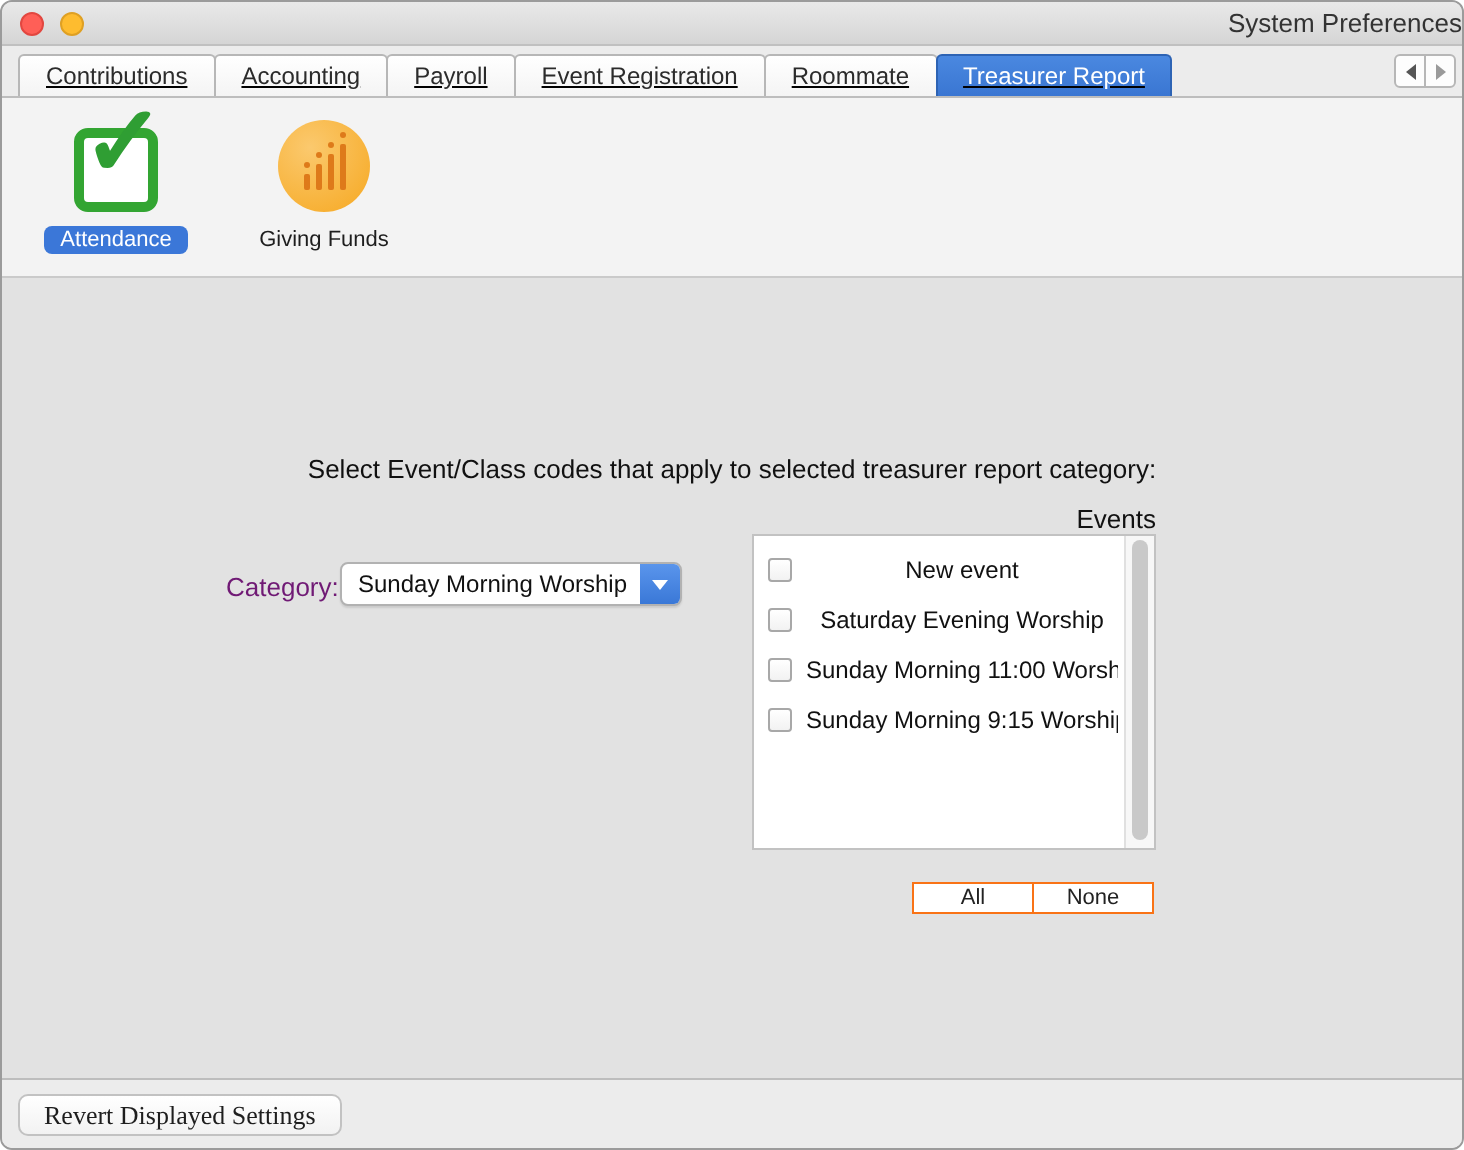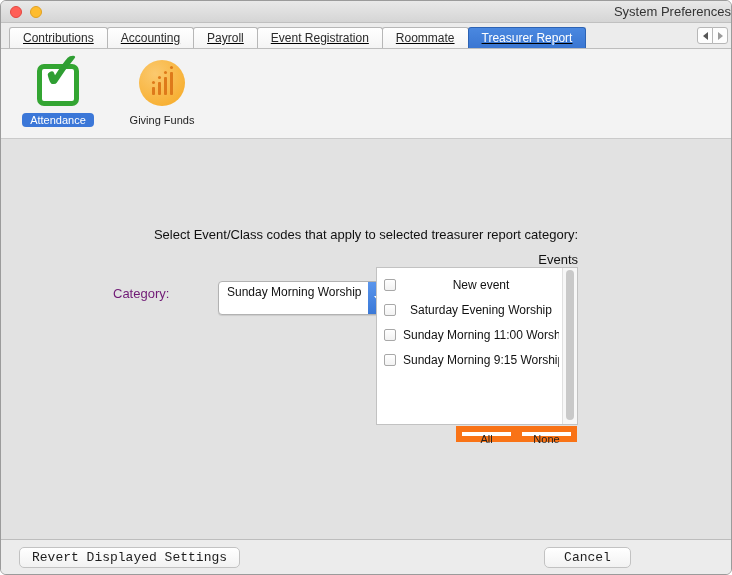--- a/index.html
+++ b/index.html
@@ -50,23 +50,23 @@
                     border-radius:50%; background:#de7a1a; }
   .gf-bar.b1 { height:8px; } .gf-bar.b2 { height:13px; } .gf-bar.b3 { height:18px; } .gf-bar.b4 { height:23px; }
   .toollabel { font-size:11px; color:#1e1e1e; padding:1px 8px; border-radius:4px; white-space:nowrap; }
   .toolitem.selected .toollabel { background:#3b77d8; color:#fff; }
 
   
   .content { position:absolute; top:138px; left:0; right:0; bottom:35px; background:#e2e2e2; }
   .instruction { position:absolute; top:88px; left:0; right:0; text-align:center;
                  font-size:13px; color:#111; }
   .cat-label { position:absolute; left:112px; top:147px; font-size:13px; color:#701a75; }
-  .popup { position:absolute; left:169px; top:142px; width:171px; height:34px; display:flex;
+  .popup { position:absolute; left:169px; top:142px; width:171px; height:22px; display:flex;
            background:#fff; border:1px solid #b2b2b2; border-radius:4px; overflow:hidden;
-           box-shadow:0 1px 1px rgba(0,0,0,0.10); cursor:default;margin-left:48px; }
+           box-shadow:0 1px 1px rgba(0,0,0,0.10); cursor:default; }
   .popup-text { flex:1; font-size:12px; line-height:20px; padding:0 8px; white-space:nowrap;
                 overflow:hidden; color:#111; }
   .popup-cap { width:20px; background:linear-gradient(#5a95ec,#3a78d7);
                display:flex; align-items:center; justify-content:center; }
   .tri-d { width:0; height:0; border-left:4px solid transparent; border-right:4px solid transparent;
            border-top:5px solid #fff; }
 
   .events-title { position:absolute; left:375px; top:113px; width:202px; text-align:right;
                   font-size:13px; color:#111; }
   .listbox { position:absolute; left:375px; top:128px; width:202px; height:158px; background:#fff;
@@ -74,31 +74,31 @@
   .ev-rows { padding-top:4px; }
   .ev-row { display:flex; align-items:center; height:25px; padding:0 18px 0 7px; cursor:default;text-align:center; }
   .checkbox { flex:0 0 12px; width:12px; height:12px; border:1px solid #a8a8a8; border-radius:2px;
               background:linear-gradient(#ffffff,#f2f2f2); margin-right:7px; }
   .ev-label { flex:1; font-size:12px; color:#111; white-space:nowrap; overflow:hidden; }
   .scroll { position:absolute; top:0; right:0; bottom:0; width:15px; background:#f7f7f7;
             border-left:1px solid #e0e0e0; }
   .thumb { position:absolute; top:2px; left:3px; width:8px; height:150px; background:#c9c9c9;
            border-radius:4px; }
   .allnone { position:absolute; left:455px; top:287px; display:flex; }
-  .mini-btn { width:61px; height:16px; background:#fff; border:6px solid #f97316;
+  .mini-btn { width:61px; height:16px; background:#fff; border:1px solid #f97316;
               font-size:11px; line-height:14px; text-align:center; color:#222;
-              font-family:"Liberation Sans", sans-serif; }
+              font-family:"Liberation Sans", sans-serif;margin-top:15px; }
   .mini-btn + .mini-btn { margin-left:-1px; }
 
   
   .footer { position:absolute; left:0; right:0; bottom:0; height:35px; background:#ececec;
             border-top:1px solid #bdbdbd; }
   .btn { position:absolute; height:21px; background:linear-gradient(#ffffff,#f2f2f2);
          border:1px solid #c2c2c2; border-radius:5px; font-size:13px; color:#1e1e1e;
-         padding:0 12px; line-height:19px; font-family:Liberation Mono, monospace;margin-left:10px; }
+         padding:0 12px; line-height:19px; font-family:Liberation Serif, serif; }
   .btn.revert { left:8px; top:7px; }
   .btn.cancel { right:100px; top:7px; width:87px; text-align:center; padding:0; }
   .btn.save { right:11px; top:7px; width:81px; text-align:center; padding:0;
               background:linear-gradient(#5d98f1,#3a78d9); border-color:#326bc4; color:#fff; }
 </style>
 </head>
 <body>
 
 <div class="window">
 
@@ -184,16 +184,15 @@
       </div>
     </div>
     <div class="allnone">
       <button class="mini-btn">All</button>
       <button class="mini-btn">None</button>
     </div>
   </div>
 
   <div class="footer">
     <button class="btn revert">Revert Displayed Settings</button>
-    <button class="btn cancel">Cancel</button>
   </div>
 
 </div>
 
 </body></html>

